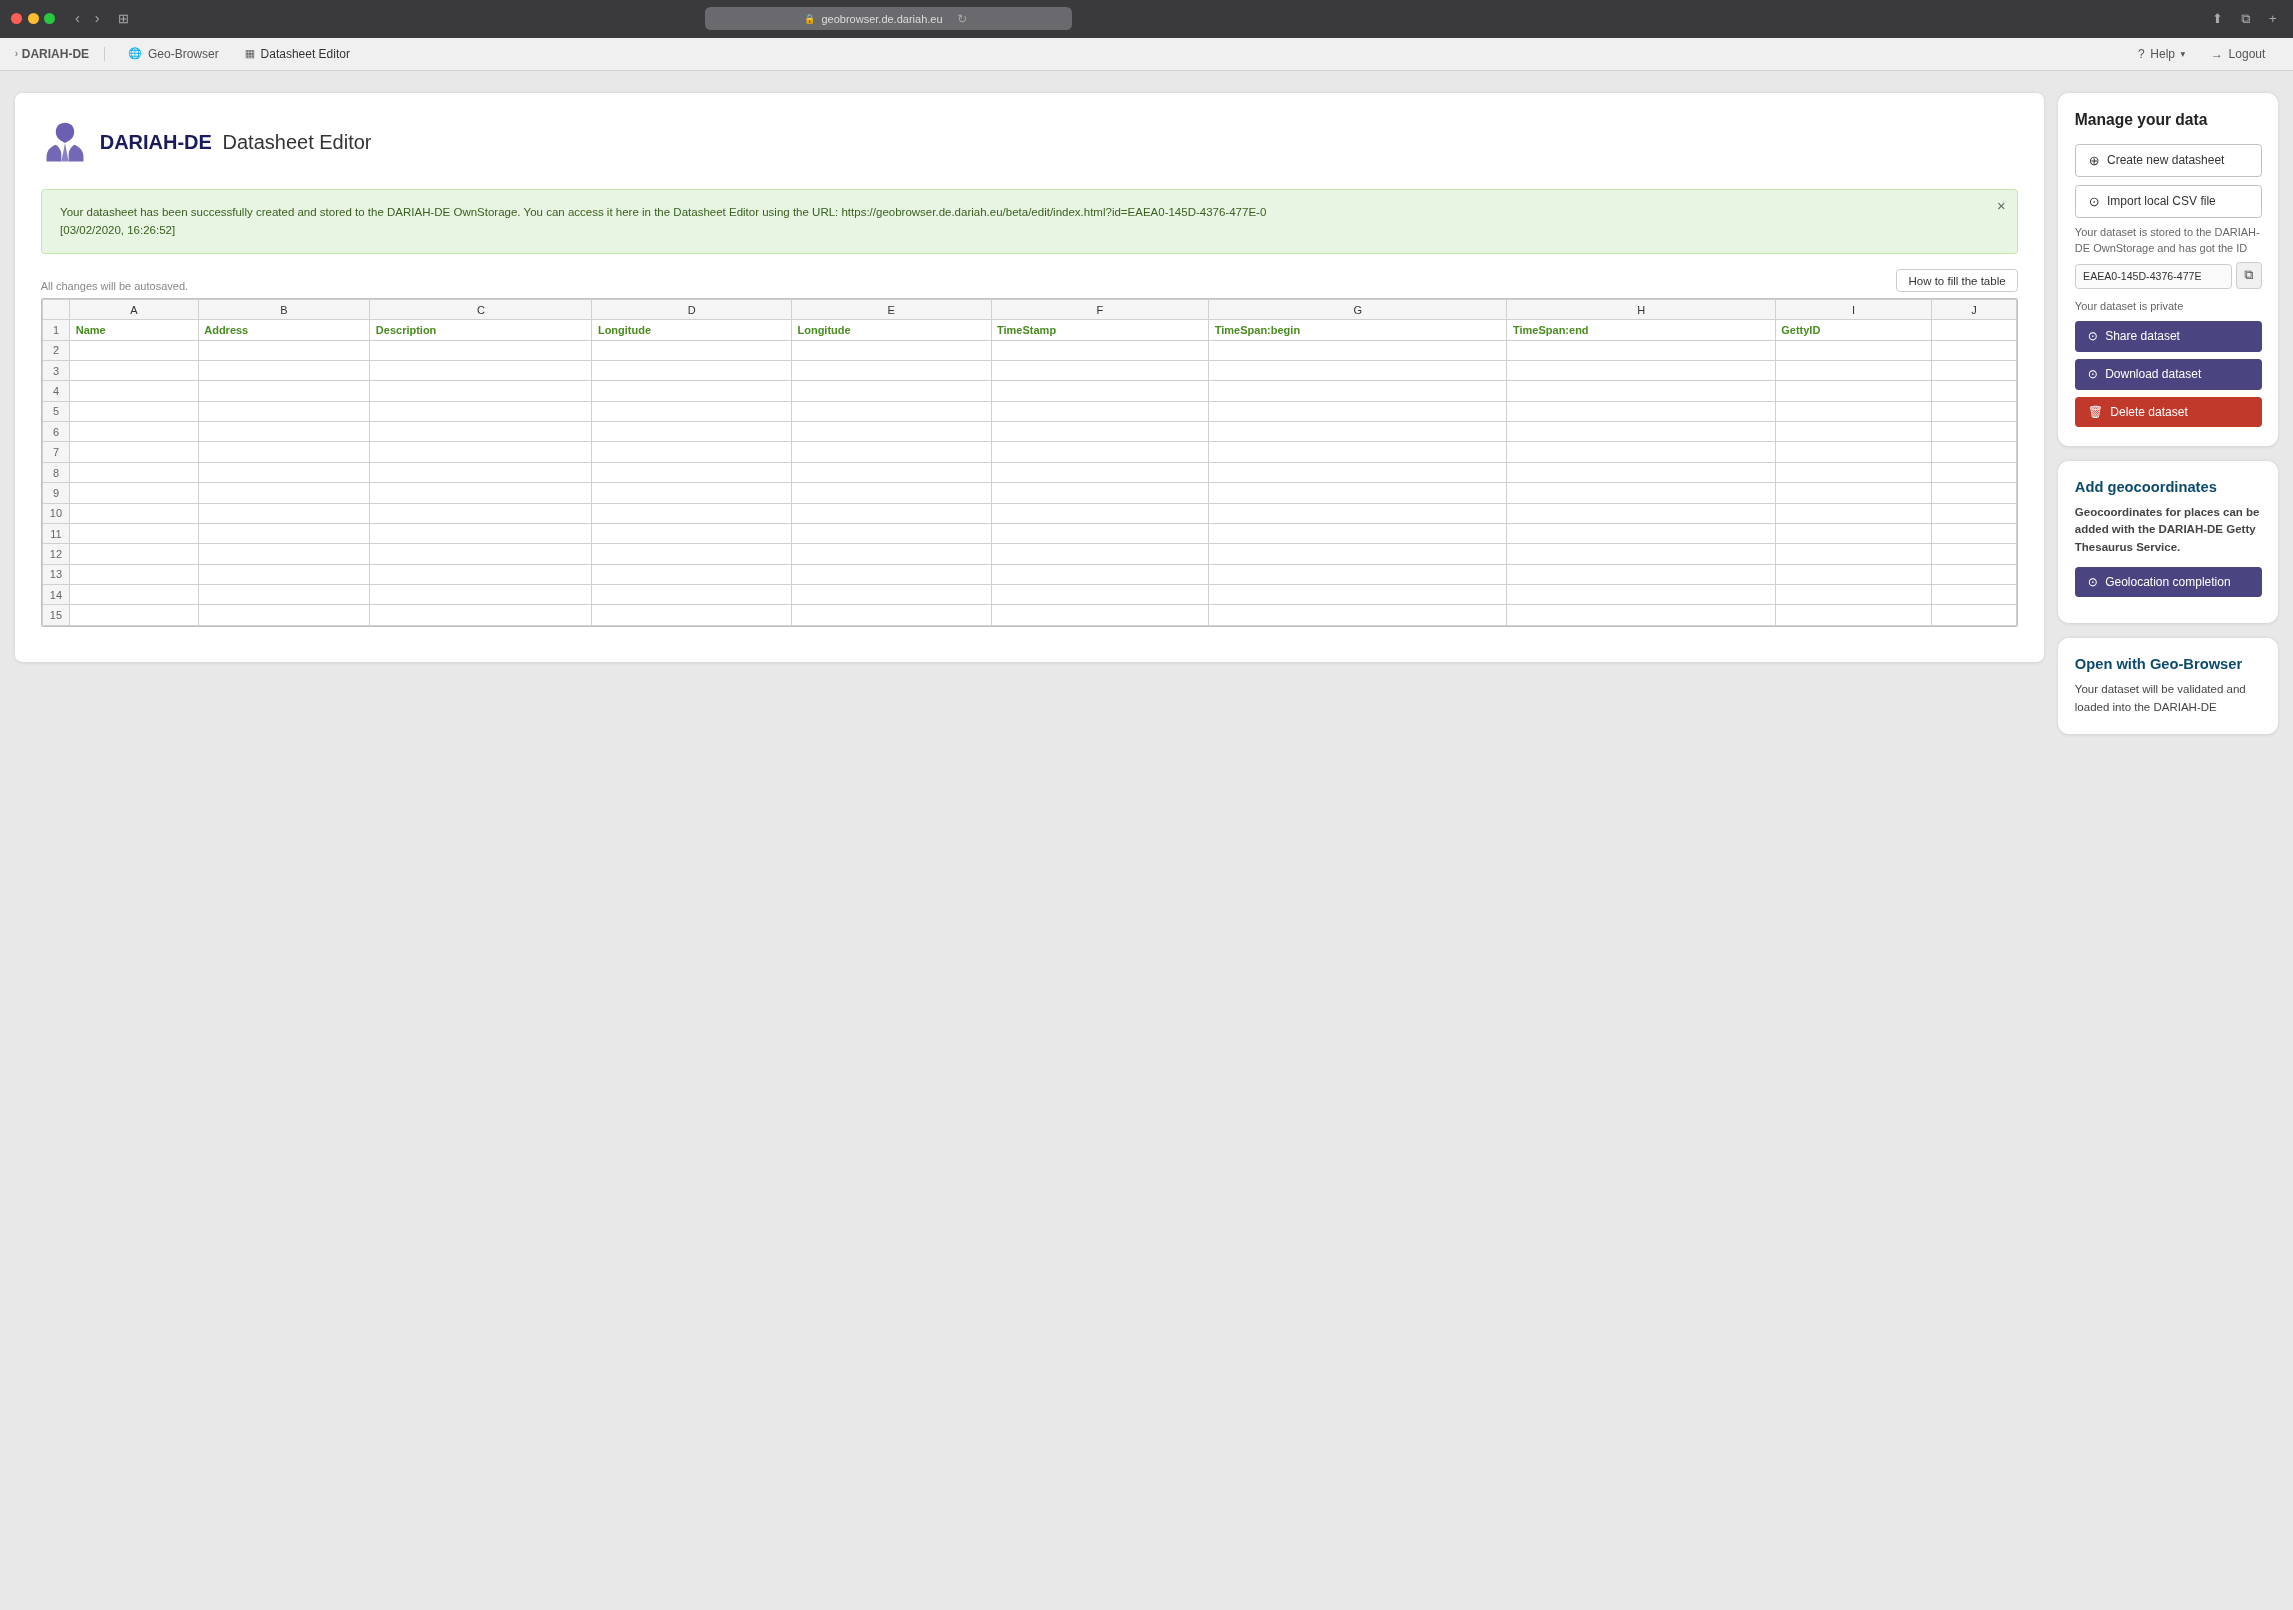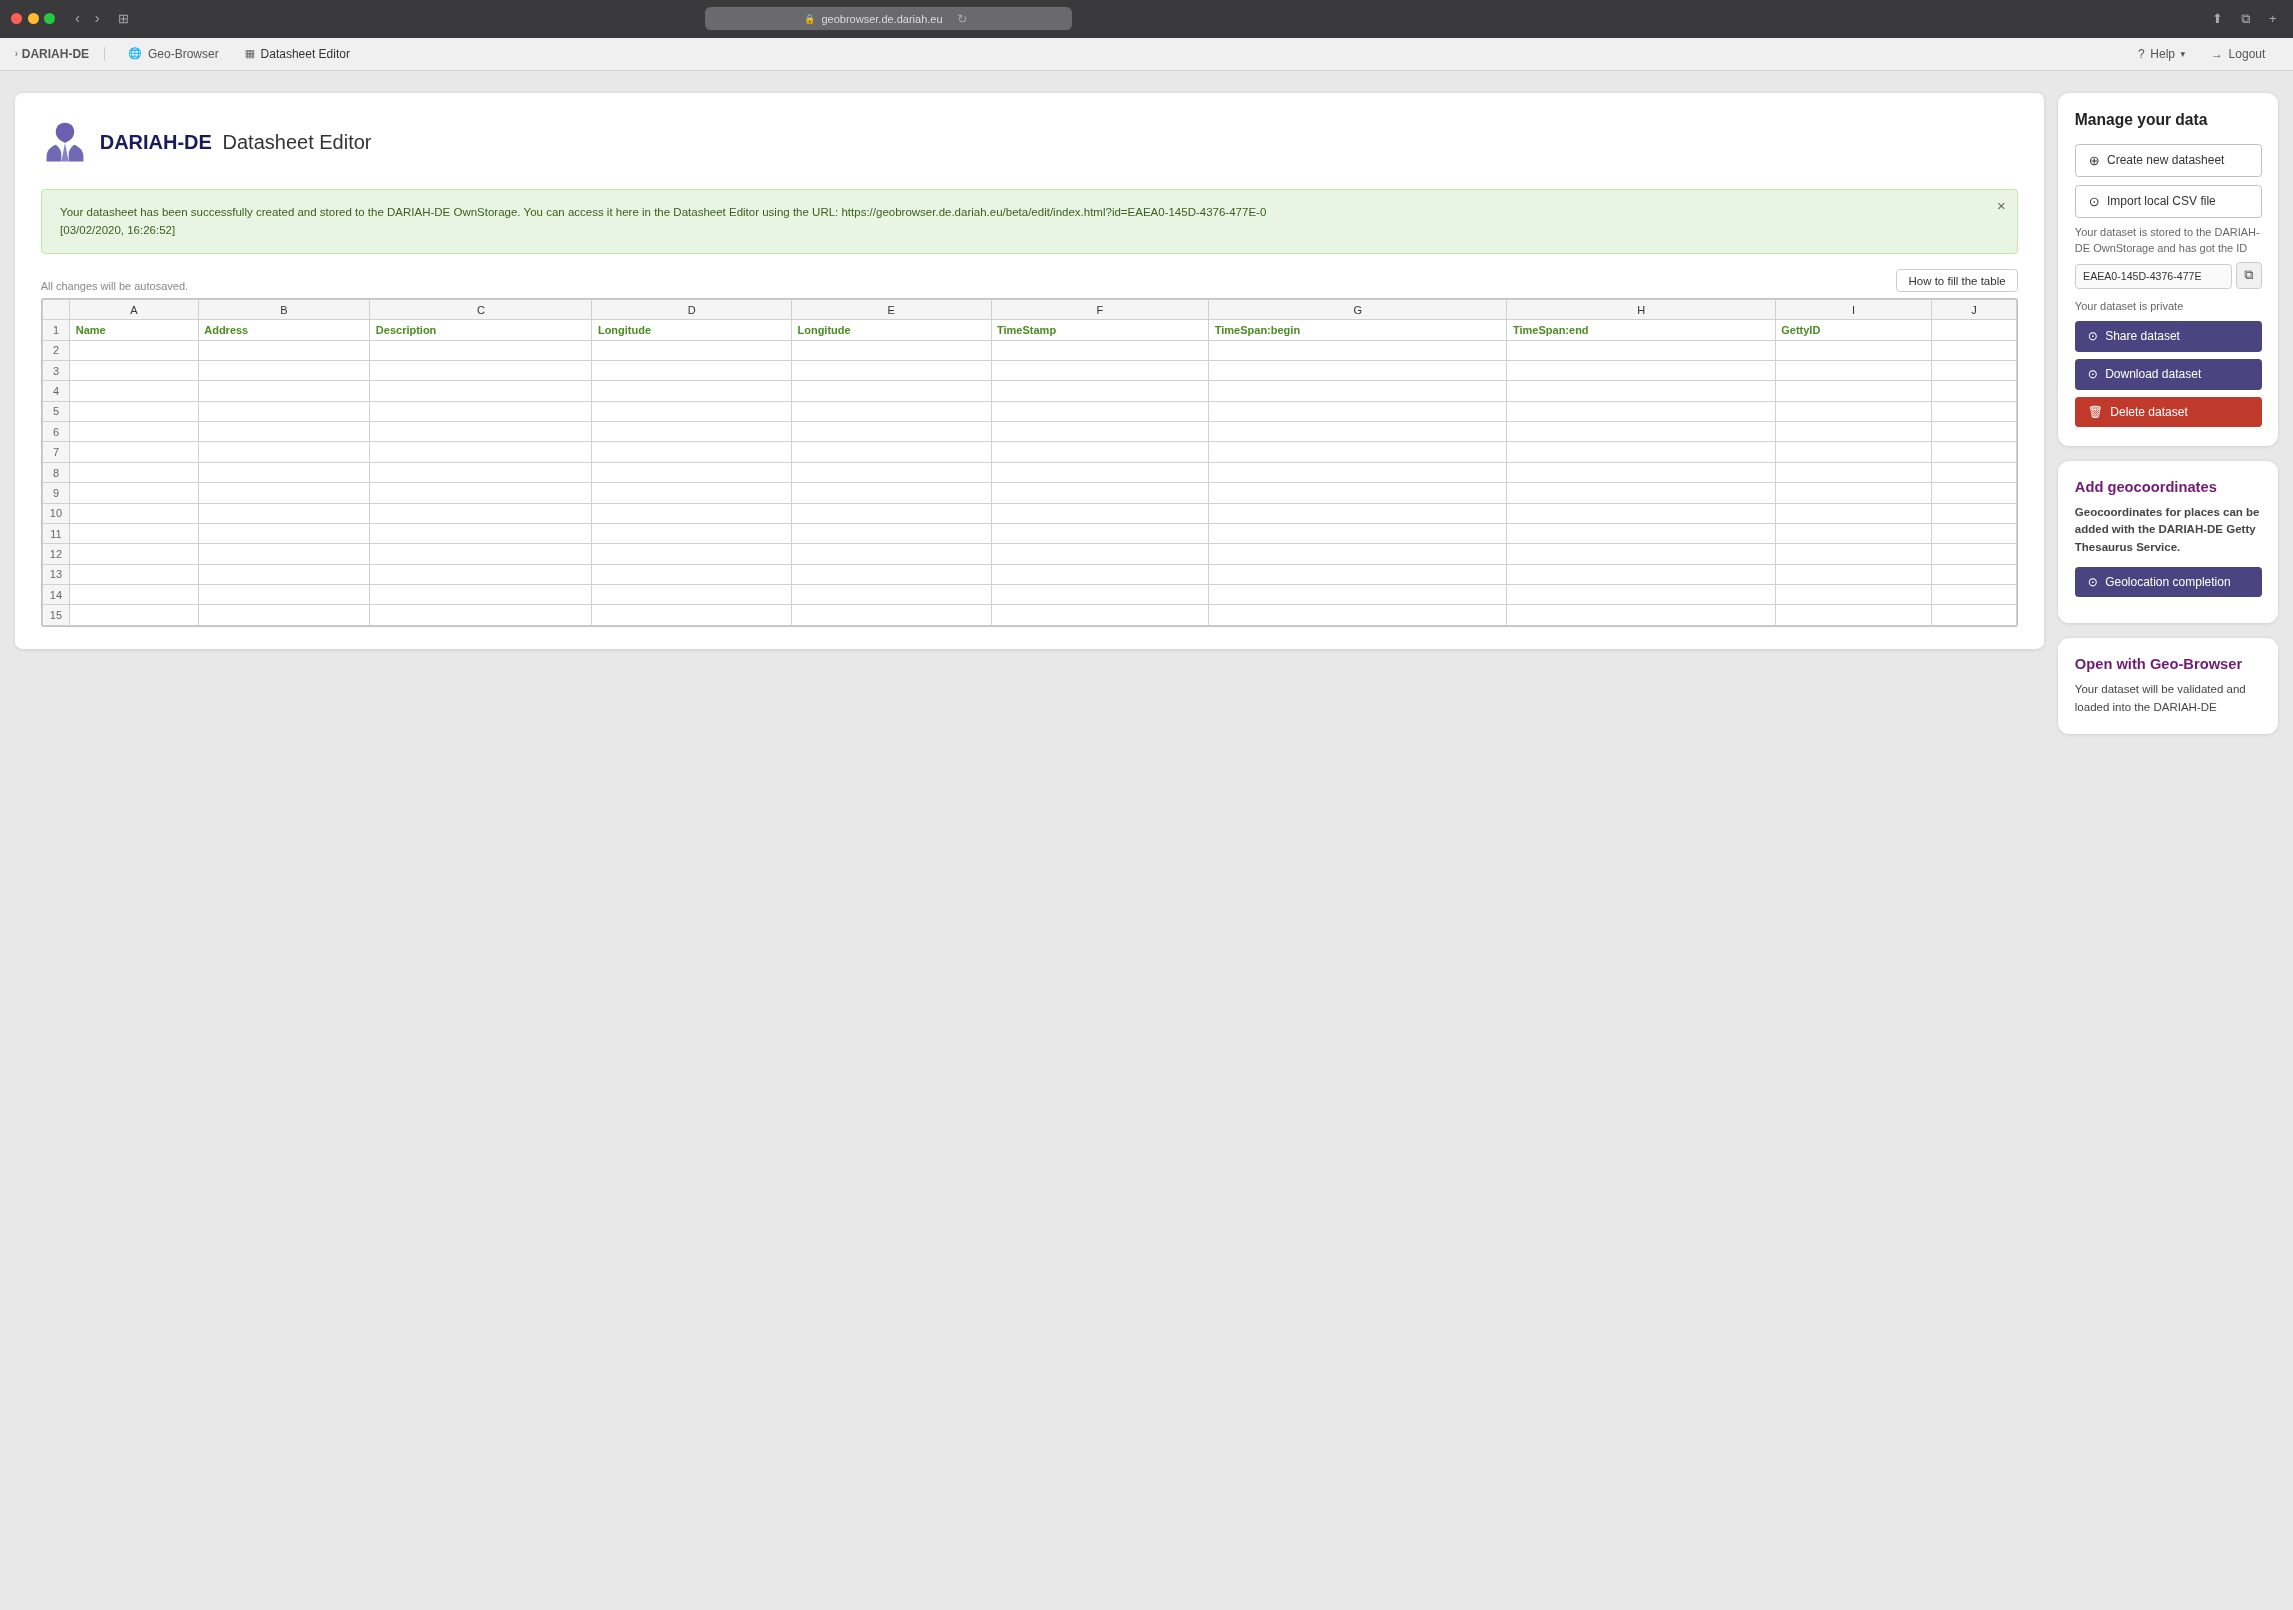--- a/index.html
+++ b/index.html
@@ -78,21 +78,21 @@
       gap: 14.7px;
       align-items: flex-start;
     }
 
     
     .main-card {
       background: white;
       border-radius: 7.3px;
       box-shadow: 0 0.9px 3.7px rgba(0,0,0,0.1);
       flex: 1;
-      padding: 26px 26px 22px;
+      padding: 26px 26px 35px;
       min-width: 0;
     }
 
     
     .app-header {
       display: flex; align-items: center; gap: 11px;
       margin-bottom: 22px;
     }
     .logo-icon {
       width: 48px; height: 48px;
@@ -189,21 +189,21 @@
       border-radius: 11px;
       box-shadow: 0 0.9px 3.7px rgba(0,0,0,0.1);
       padding: 18.4px 16.5px;
     }
 
     .sidebar-card h2 {
       font-size: 15.6px; font-weight: 700; color: #222;
       margin-bottom: 14.7px;
     }
     .sidebar-card h3 {
-      font-size: 14.7px; font-weight: 700; color: #701a75;
+      font-size: 14.7px; font-weight: 700; color: #0c4a6e;
       margin-bottom: 9.2px;
     }
 
     .sidebar-btn {
       display: flex; align-items: center; gap: 7.3px;
       width: 100%; padding: 8.3px 13px;
       border: 0.9px solid #c0c0c0; border-radius: 3.7px;
       background: white; cursor: pointer;
       font-size: 12px; color: #333;
       margin-bottom: 7.3px; text-align: left;

